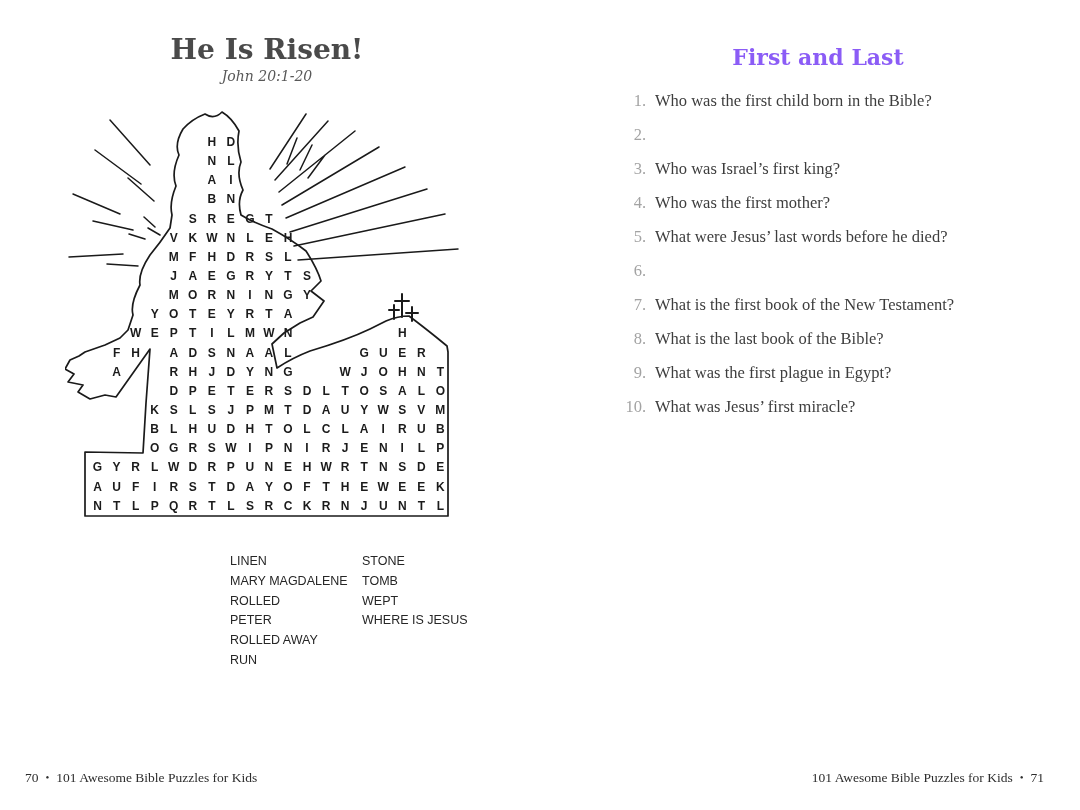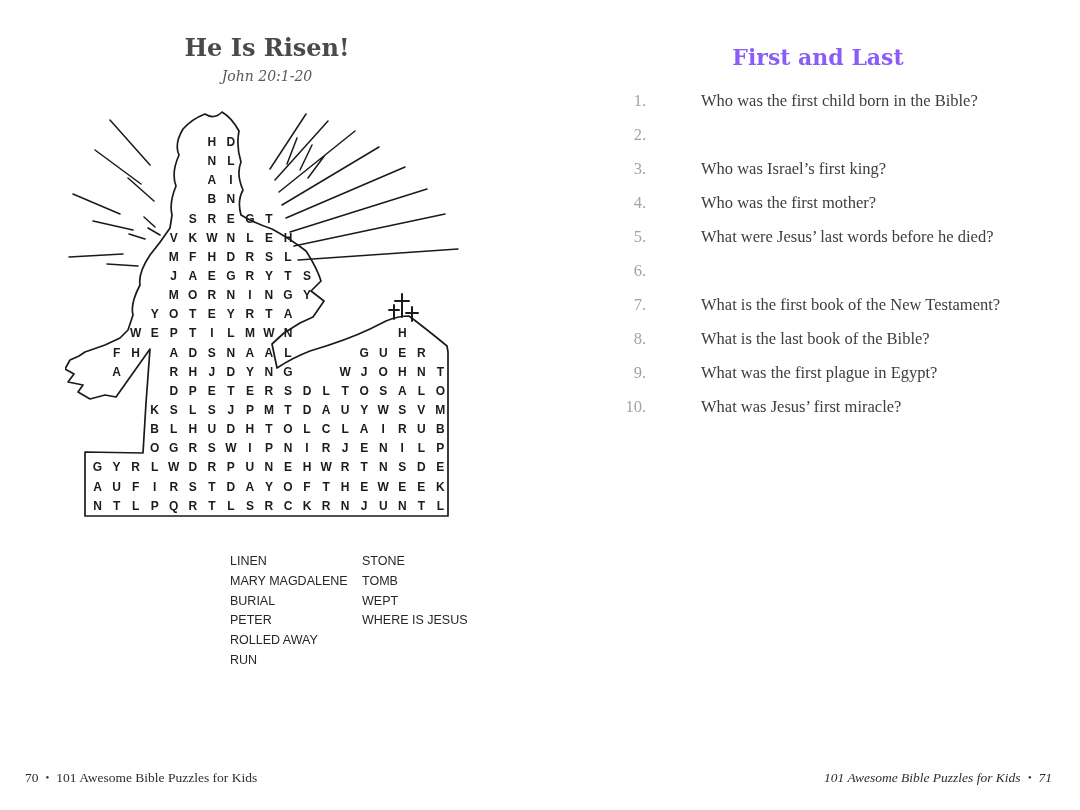--- a/index.html
+++ b/index.html
@@ -1,21 +1,21 @@
 <!DOCTYPE html>
 <html><head>
 <meta charset="utf-8">
 <style>
   html,body{margin:0;padding:0;background:#ffffff;}
   #spread{position:relative;width:1080px;height:810px;background:#ffffff;overflow:hidden;
           font-family:"Liberation Serif",serif;}
 
   
   .lp-title{position:absolute;left:67px;top:33px;width:400px;text-align:center;
-            font-family:"DejaVu Serif",serif;font-weight:bold;font-size:24px;color:#4a4a4a;}
+            font-family:"DejaVu Serif",serif;font-weight:bold;font-size:28px;color:#4a4a4a;}
   .lp-subtitle{position:absolute;left:67px;top:68px;width:400px;text-align:center;
             font-family:"DejaVu Serif",serif;font-style:italic;font-size:14px;color:#585858;}
 
   .puzzle-svg{position:absolute;left:65px;top:108px;width:400px;height:418px;}
   .puzzle-svg path{fill:none;stroke:#1a1a1a;stroke-linecap:round;stroke-linejoin:round;}
 
   .grid{position:absolute;left:88px;top:133px;}
   .grow{display:flex;height:19.15px;}
   .gcell{display:block;width:19.06px;text-align:center;
          font-family:"Liberation Sans",sans-serif;font-weight:700;font-size:12px;
@@ -25,26 +25,26 @@
              font-family:"Liberation Sans",sans-serif;font-size:12.5px;color:#262626;}
   .wl-item{line-height:19.8px;white-space:nowrap;}
   .wl-c1{left:68px;} .wl-c2{left:230px;} .wl-c3{left:362px;}
 
   
   .rp-title{position:absolute;left:618px;top:44px;width:400px;text-align:center;
             font-family:"DejaVu Serif",serif;font-weight:bold;font-size:22px;color:#8b5cf6;}
   .questions{position:absolute;left:600px;top:90px;width:430px;margin:0;padding:0;list-style:none;}
   .q{display:flex;margin-bottom:12px;line-height:22px;font-size:16.5px;}
   .qnum{flex:none;width:46px;text-align:right;padding-right:9px;color:#a3a3a3;}
-  .qtext{color:#3d3d3d;width:372px;margin-left:46px;}
+  .qtext{color:#3d3d3d;width:372px;}
 
   
   .footer{position:absolute;top:770px;font-size:13.5px;color:#2d2d2d;white-space:nowrap;}
   .footer-left{left:25px;}
-  .footer-right{right:28px;text-align:right;font-style:italic;}
+  .footer-right{right:36px;text-align:right;}
   .sep{display:inline-block;margin:0 7px;font-size:11px;transform:translateY(-1px);}
 </style>
 </head>
 <body>
 
 <div id="spread">
 
   <div class="lp-title">He Is Risen!</div>
   <div class="lp-subtitle">John 20:1-20</div>
 
@@ -495,21 +495,21 @@
         <span class="gcell">N</span>
         <span class="gcell">T</span>
         <span class="gcell">L</span>
       </div>
     </div>
 
   <ul class="word-list wl-c2">
 
   <li class="wl-item">LINEN</li>
       <li class="wl-item">MARY MAGDALENE</li>
-      <li class="wl-item">BURIAL</li>
+      <li class="wl-item">ROLLED</li>
       <li class="wl-item">PETER</li>
       <li class="wl-item">ROLLED AWAY</li>
       <li class="wl-item">RUN</li>
     </ul>
   <ul class="word-list wl-c3">
 
   <li class="wl-item">STONE</li>
       <li class="wl-item">TOMB</li>
       <li class="wl-item">WEPT</li>
       <li class="wl-item">WHERE IS JESUS</li>

